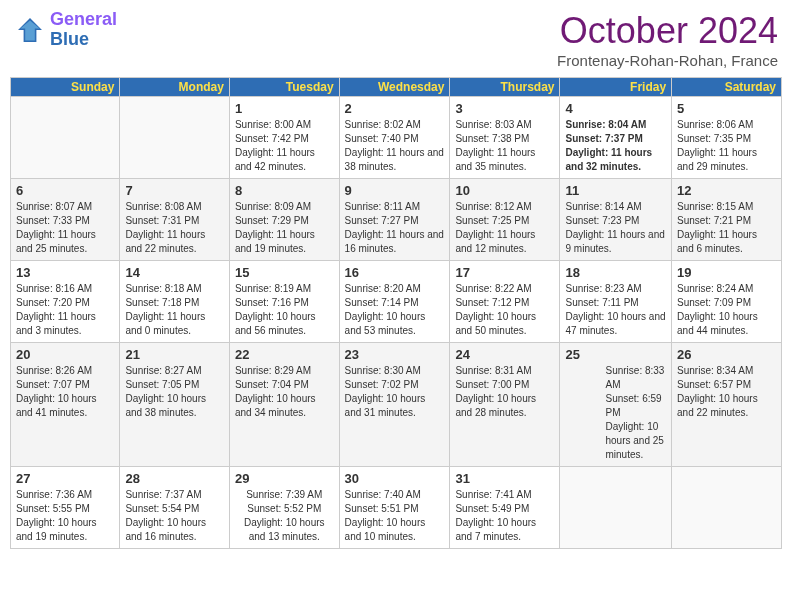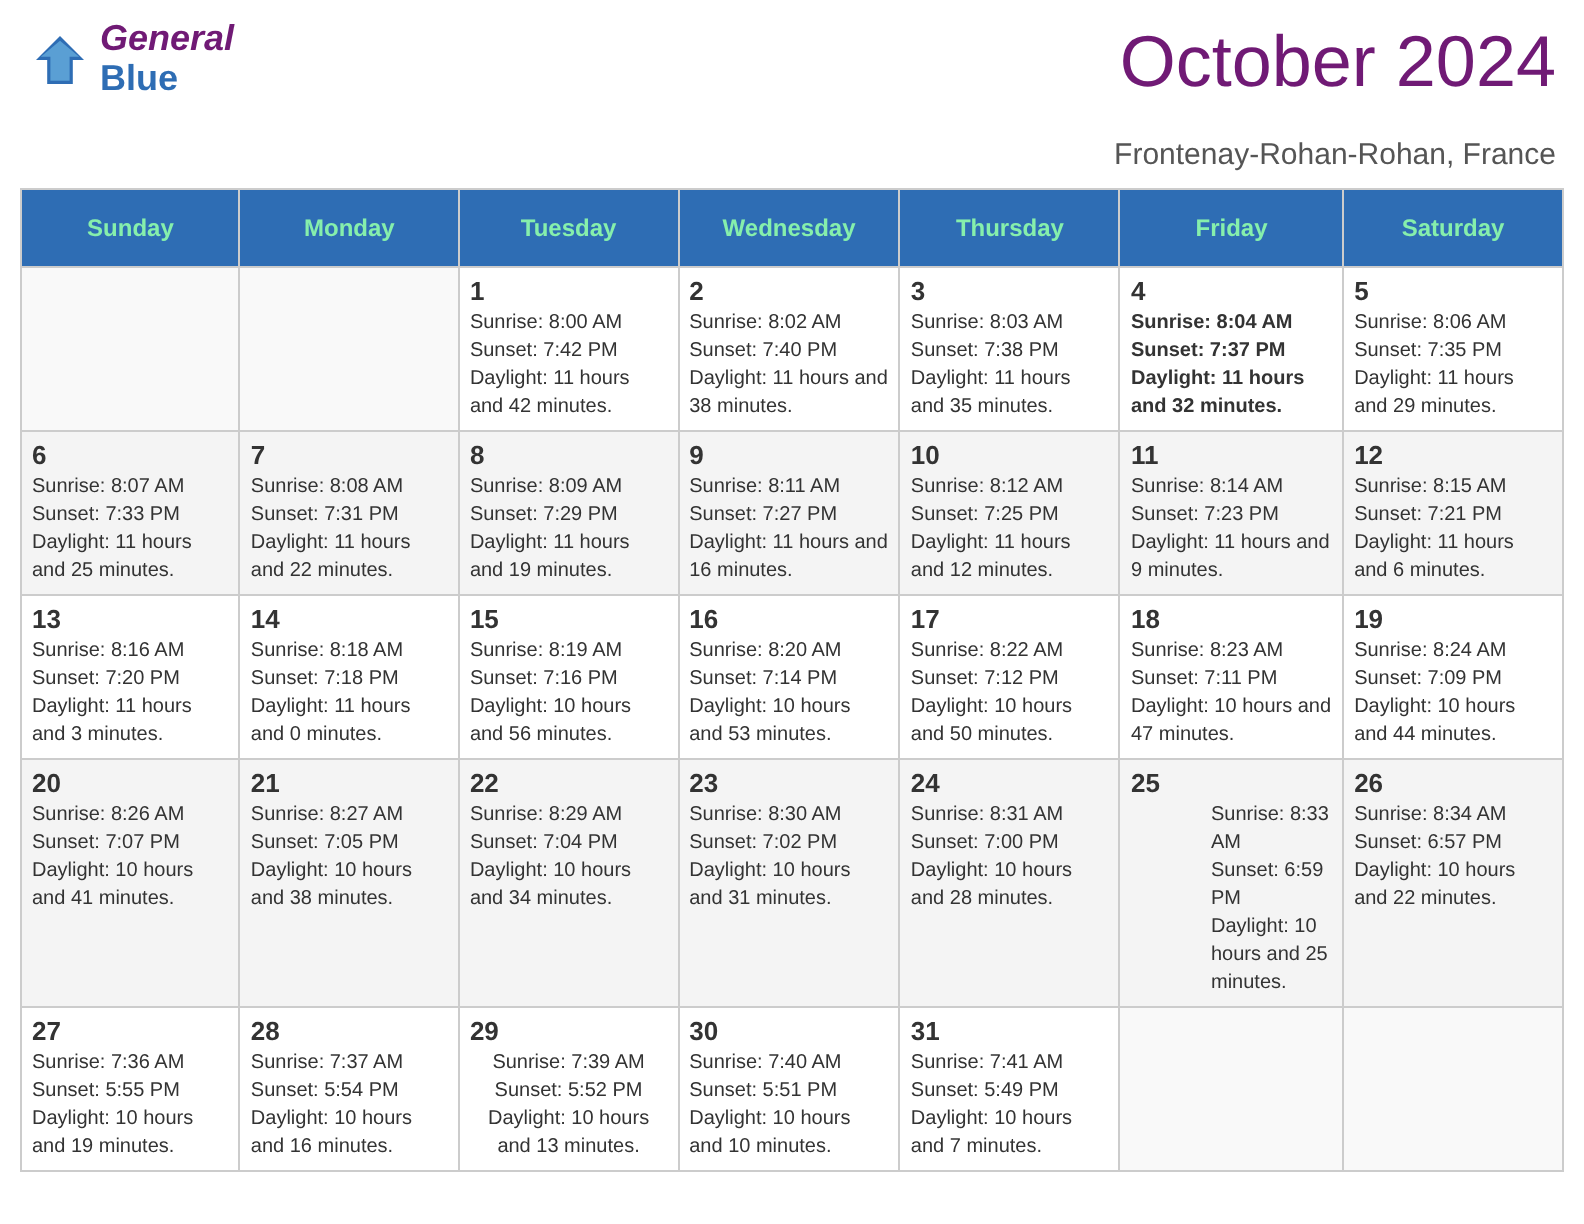--- a/index.html
+++ b/index.html
@@ -23,22 +23,21 @@
       gap: 4px;
     }
     .logo-text {
       display: flex;
       flex-direction: column;
       line-height: 1.1;
     }
     .logo-general {
       font-size: 18px;
       font-weight: bold;
-      color: #701a75;
-      font-style: italic;
+      color: #8b5cf6;
     }
     .logo-blue {
       font-size: 18px;
       font-weight: bold;
       color: #2e6db4;
     }
     .logo-icon {
       width: 32px;
       height: 32px;
     }
@@ -46,32 +45,31 @@
       text-align: right;
     }
     .month-title {
       font-size: 36px;
       font-weight: normal;
       color: #701a75;
     }
     .location-title {
       font-size: 15px;
       color: #555;
-      margin-top: 17px;
     }
     table {
       width: 100%;
       border-collapse: collapse;
       font-size: 11px;
     }
     th {
       background: #2e6db4;
-      color: #86efac;
-      text-align: center;
-      padding: 12px 5px;
+      color: #fde047;
+      text-align: right;
+      padding: 2px 5px;
       font-size: 12px;
       font-weight: bold;
       border: 1px solid #ccc;
     }
     td {
       border: 1px solid #ccc;
       vertical-align: top;
       padding: 4px 5px;
       height: 80px;
       width: 113px;

